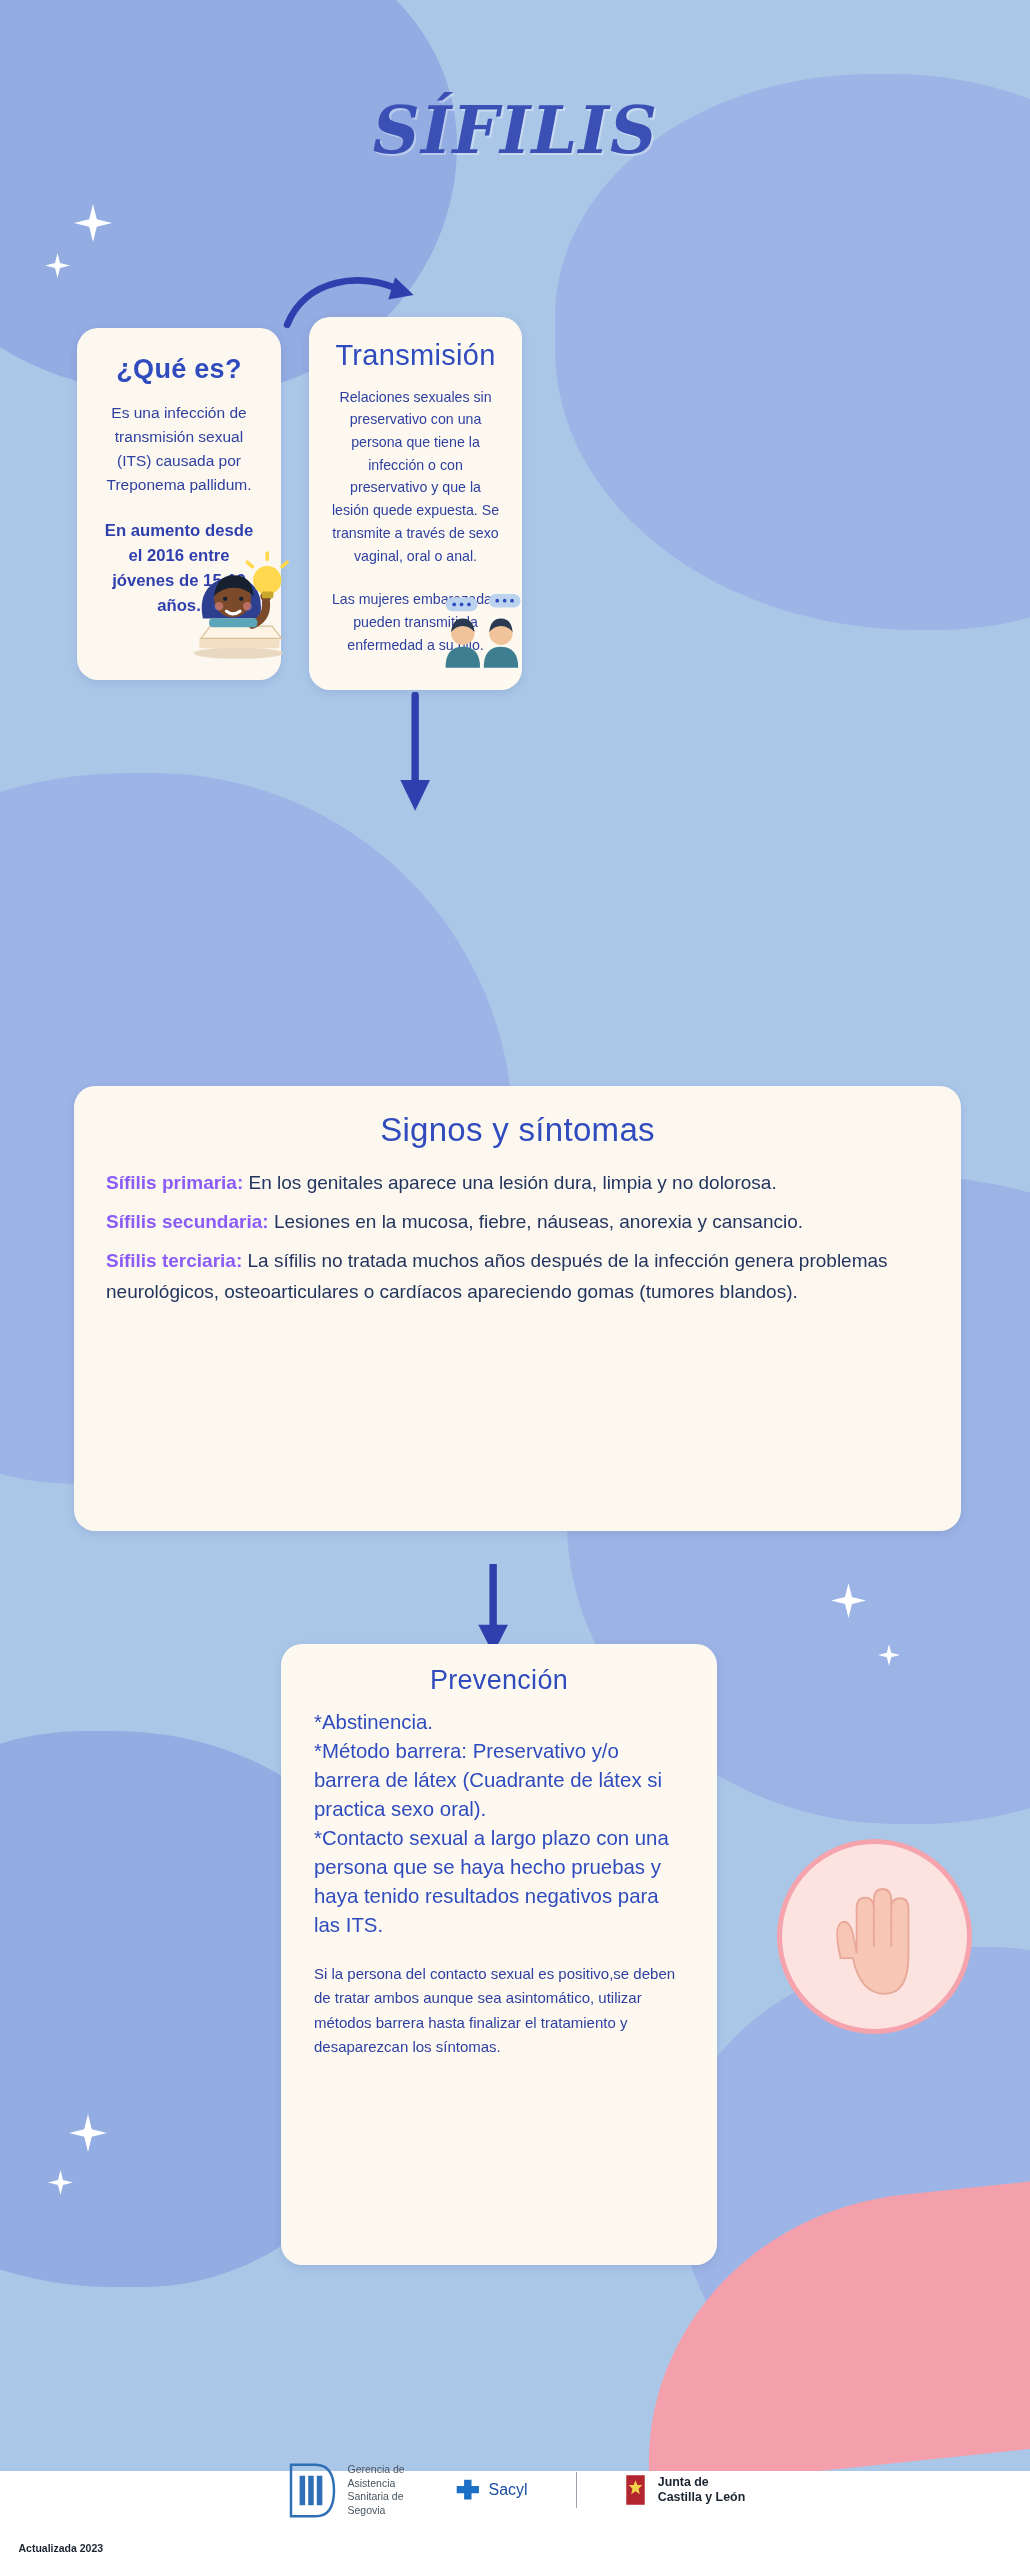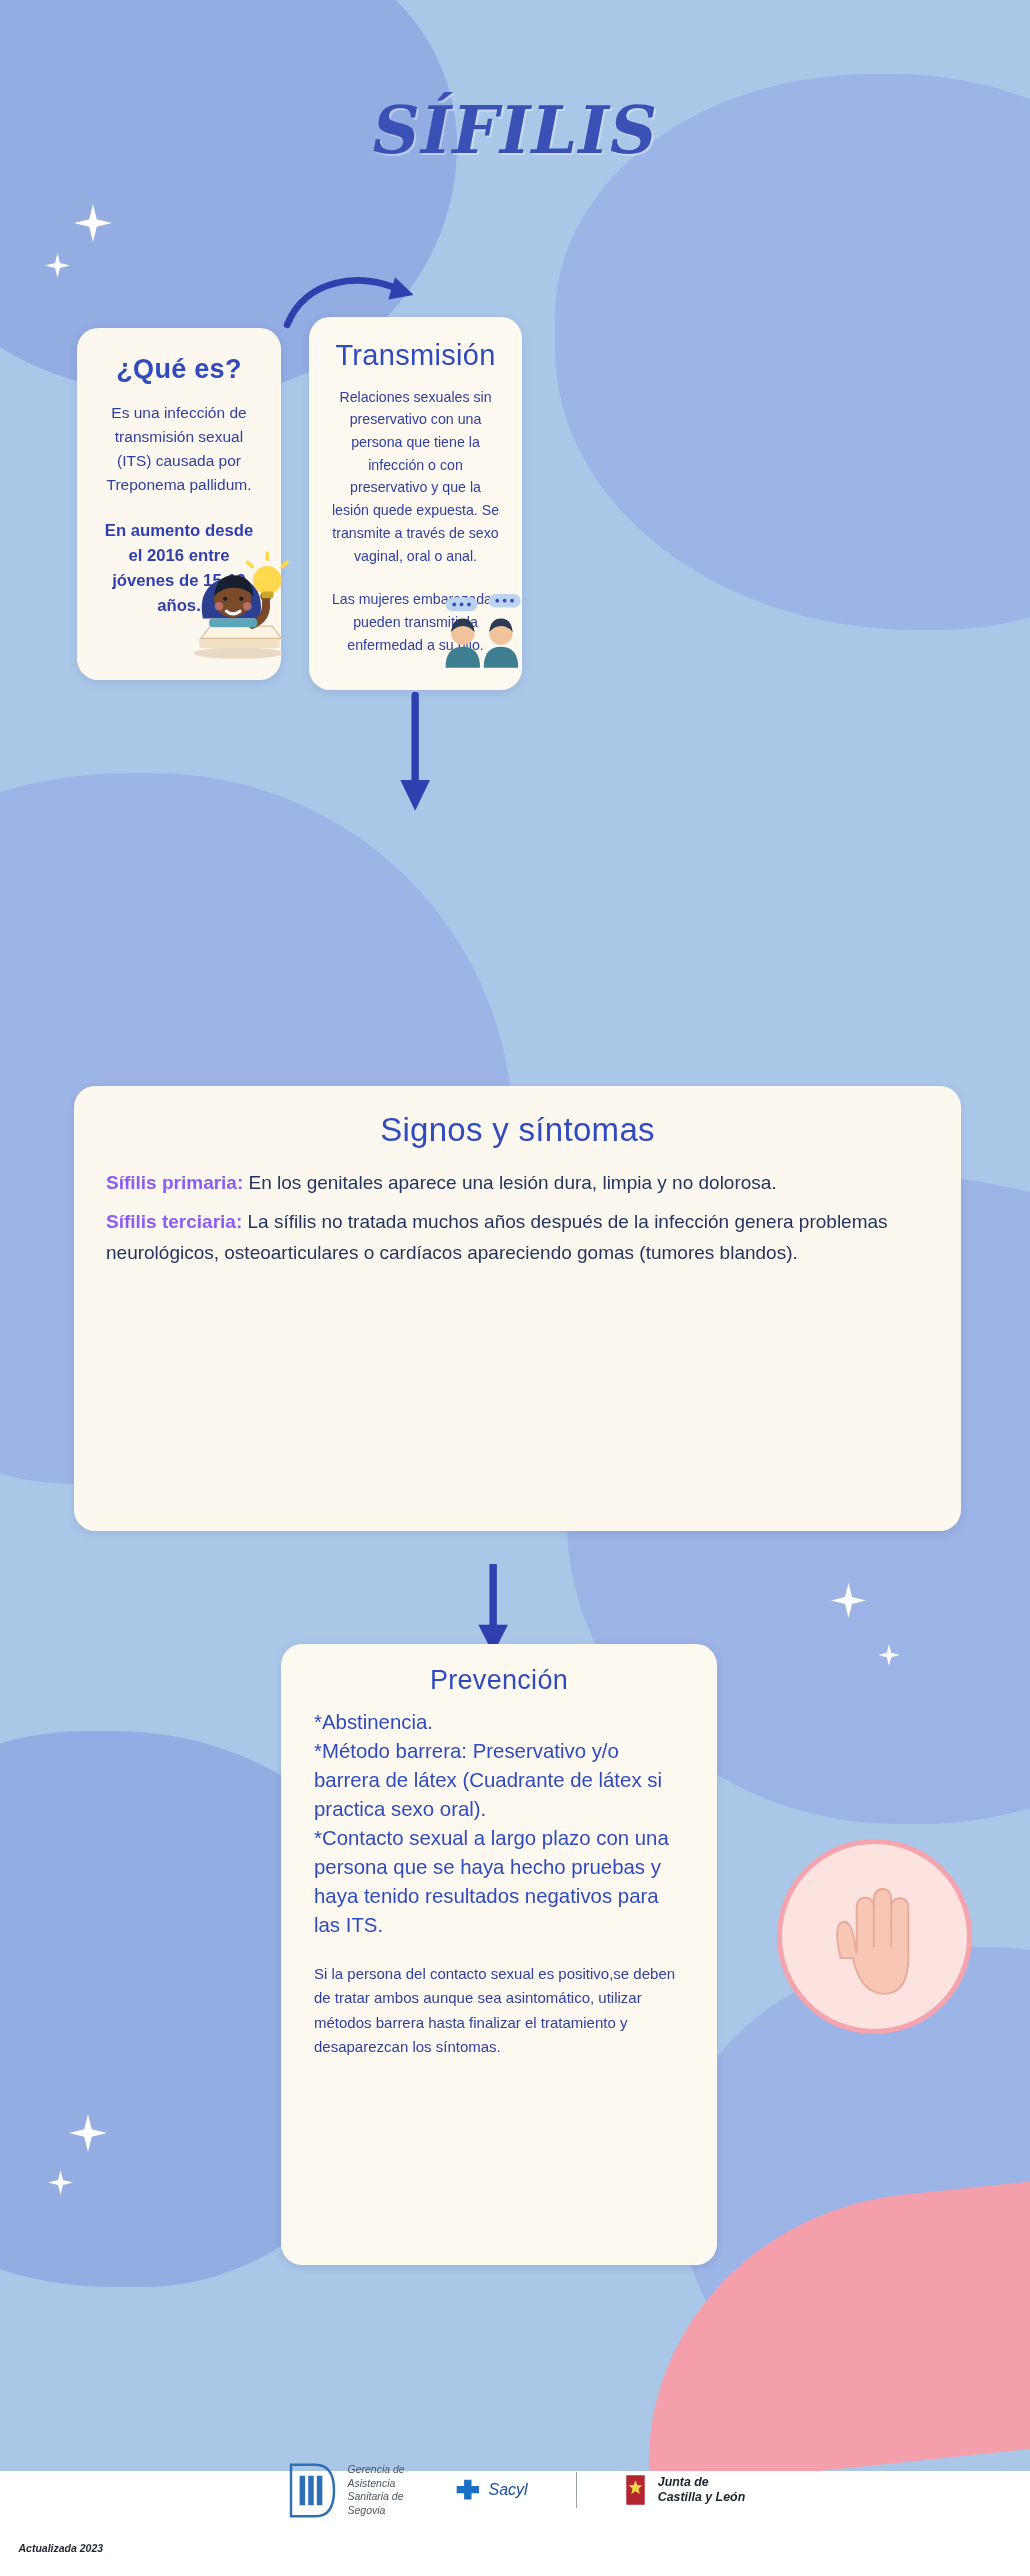--- a/index.html
+++ b/index.html
@@ -209,21 +209,20 @@
   }
 
   
   .arrow { position: absolute; }
 
   
   .footer {
     position: absolute;
     left: 0; right: 0; bottom: 0;
     height: 129px;
-    font-style: italic;
   }
   .footer-inner {
     position: absolute;
     left: 0; right: 0; top: 13.6px;
     display: flex;
     align-items: center;
     justify-content: center;
     gap: 48px;
   }
   .logo-seg {
@@ -362,20 +361,23 @@
   <polygon points="28,142 76,142 52,192" fill="#2f3fae"></polygon>
 </svg>
 
 <div class="card" id="card-signos">
   <div class="card-h">Signos y síntomas</div>
   <div class="signos-list">
     <p>
       <b>Sífilis primaria:</b><span> En los genitales aparece una lesión dura, limpia y no dolorosa.</span>
     </p>
     <p>
+      <b>Sífilis secundaria:</b><span> Lesiones en la mucosa, fiebre, náuseas, anorexia y cansancio.</span>
+    </p>
+    <p>
       <b>Sífilis terciaria:</b><span> La sífilis no tratada muchos años después de la infección genera problemas neurológicos, osteoarticulares o cardíacos apareciendo gomas (tumores blandos).</span>
     </p>
   </div>
 </div>
 
 <svg class="arrow" style="left:461px; top:1564px;" width="68" height="93" viewBox="0 0 110 150">
   <path d="M52,2 L52,105" stroke="#2f3fae" stroke-width="12" fill="none" stroke-linecap="round"></path>
   <polygon points="28,98 76,98 52,145" fill="#2f3fae"></polygon>
 </svg>
 

